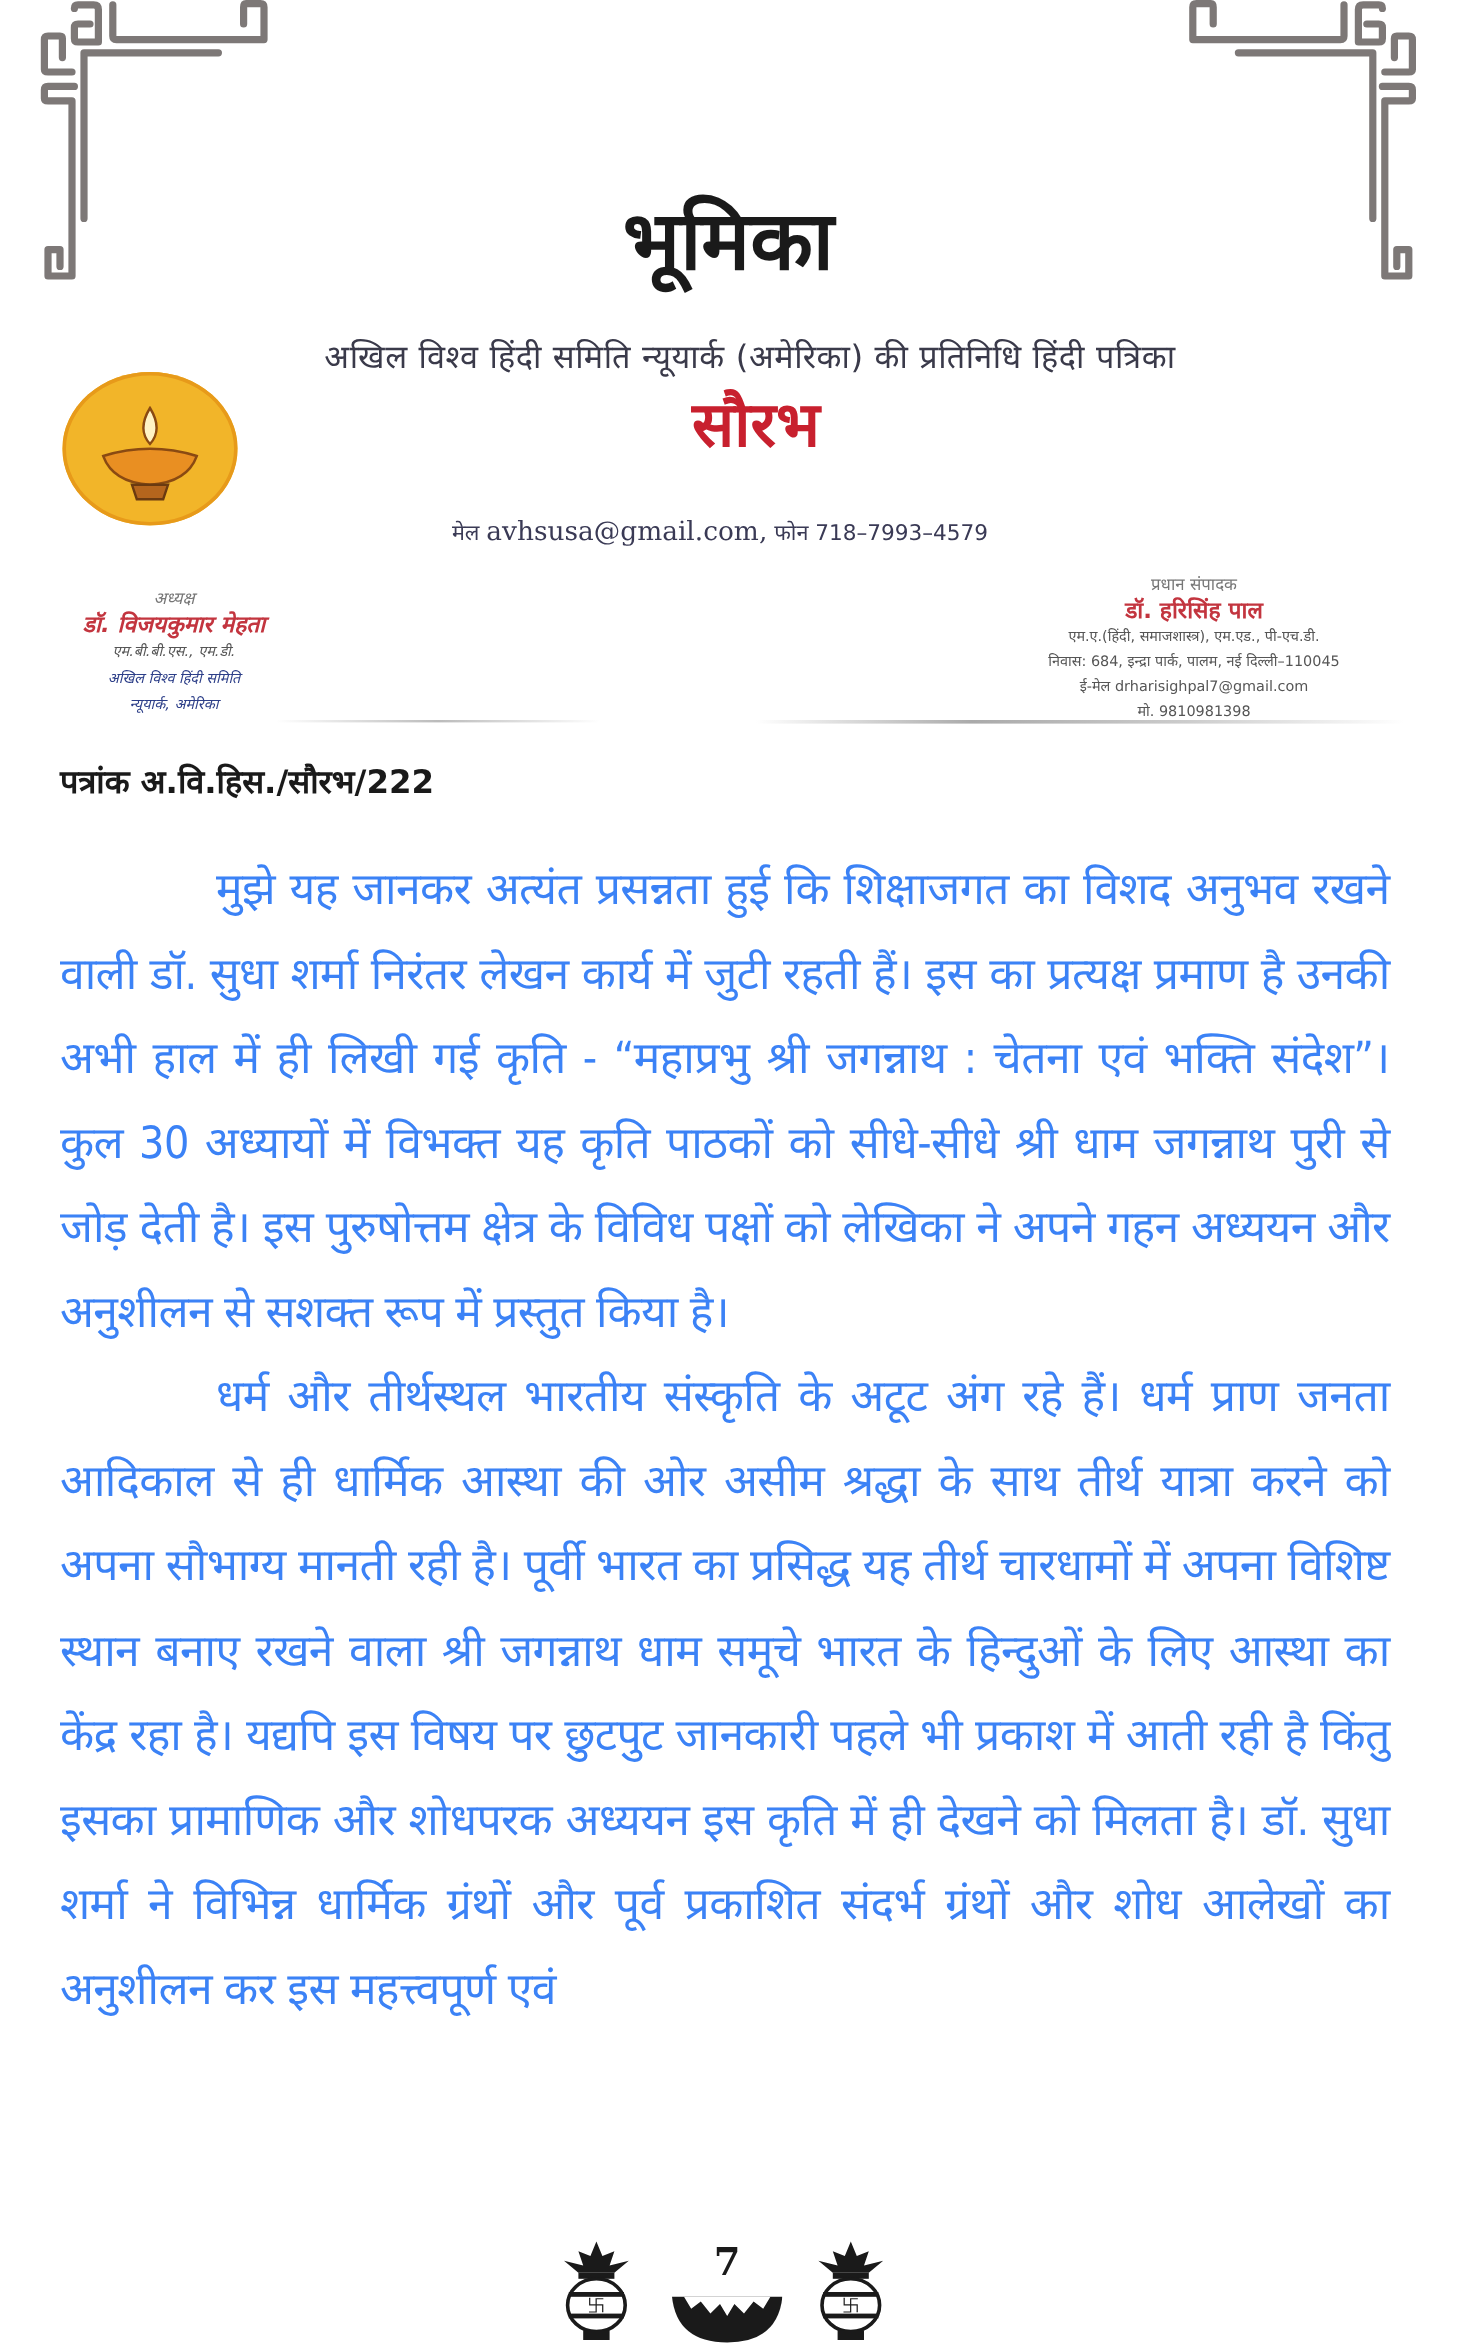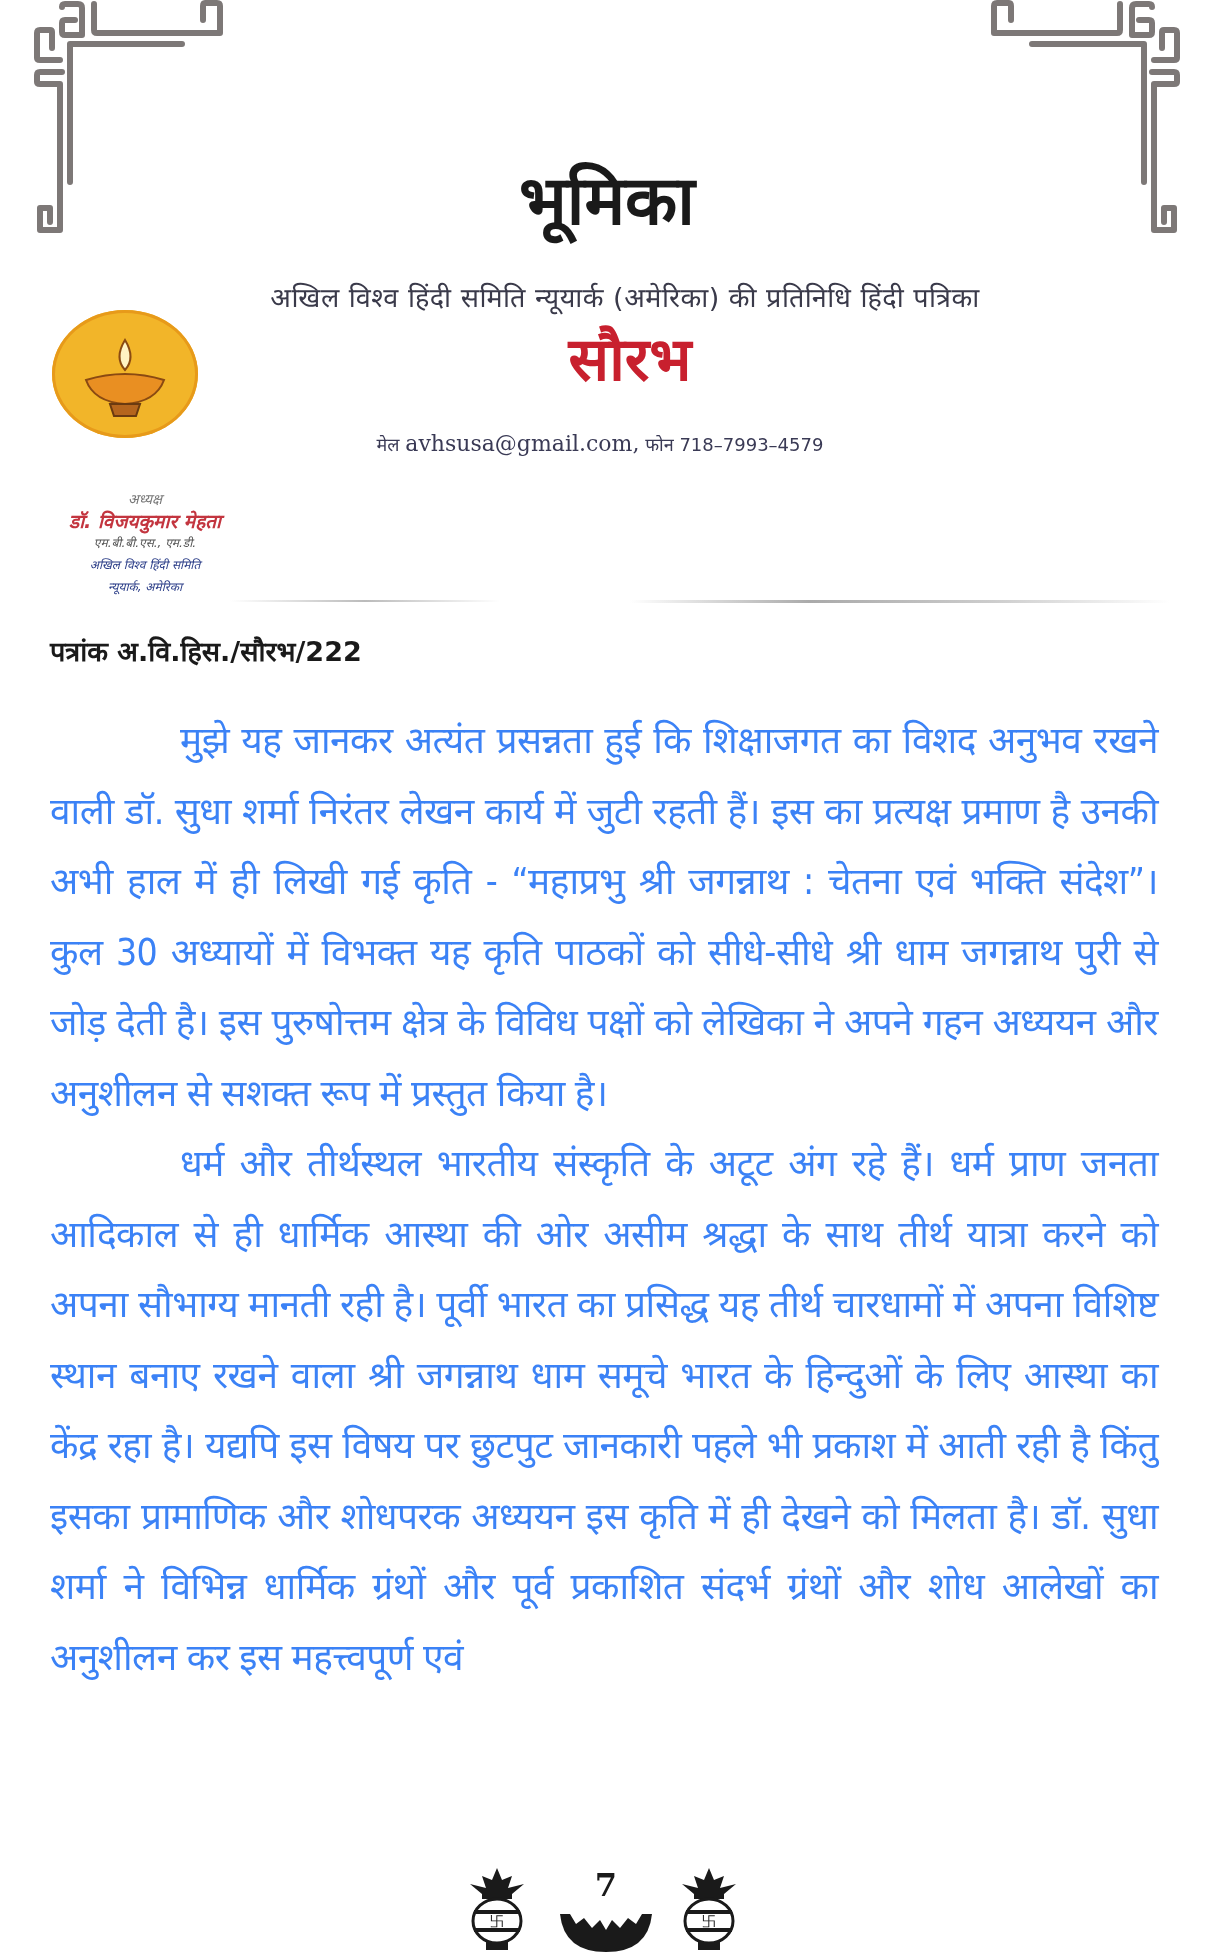--- a/index.html
+++ b/index.html
@@ -17,21 +17,21 @@
   }
 
   
   .letterhead { position: absolute; top: 270px; left: 0; width: 1056px; height: 345px; }
   .lh-tagline {
     position: absolute; top: 8px; left: 200px; width: 850px; text-align: center;
     font-size: 27px; color: #3a3a4a; letter-spacing: 0.5px;
   }
   .lh-masthead {
     position: absolute; top: 46px; left: 330px; width: 600px; text-align: center;
-    font-family: "DejaVu Serif", serif; font-size: 60px; color: #c8202e; font-weight: bold;
+    font-family: "DejaVu Serif", serif; font-size: 52px; color: #c8202e; font-weight: bold;
   }
   .lh-logo {
     position: absolute; top: 40px; left: 52px; width: 146px; height: 128px;
     border-radius: 50%; background: #f2b529; box-shadow: inset 0 0 0 3px #e79a1a;
   }
   .lh-address {
     position: absolute; top: 158px; left: 280px; width: 640px; text-align: center;
     font-size: 18px; color: #3a3a55; line-height: 32px;
   }
   .lh-address .mail { font-family: "DejaVu Serif", serif; font-size: 22px; }
@@ -114,20 +114,28 @@
   </div>
 
   <div class="lh-left">
     <div class="lh-role">अध्यक्ष</div>
     <div class="lh-name">डॉ. विजयकुमार मेहता</div>
     <div class="lh-small">एम.बी.बी.एस., एम.डी.</div>
     <div class="lh-blue">अखिल विश्व हिंदी समिति</div>
     <div class="lh-blue">न्यूयार्क, अमेरिका</div>
   </div>
 
+  <div class="lh-right">
+    <div class="lh-role">प्रधान संपादक</div>
+    <div class="lh-name">डॉ. हरिसिंह पाल</div>
+    <div class="lh-small">एम.ए.(हिंदी, समाजशास्त्र), एम.एड., पी-एच.डी.</div>
+    <div class="lh-small">निवास: 684, इन्द्रा पार्क, पालम, नई दिल्ली–110045</div>
+    <div class="lh-small">ई-मेल drharisighpal7@gmail.com</div>
+    <div class="lh-small">मो. 9810981398</div>
+  </div>
 
   <div class="lh-divider-left"></div>
   <div class="lh-divider-right"></div>
 </section>
 
 <div class="ref-row">
   <span class="ref-left">पत्रांक अ.वि.हिस./सौरभ/222</span>
 </div>
 
 <article class="body-text">

